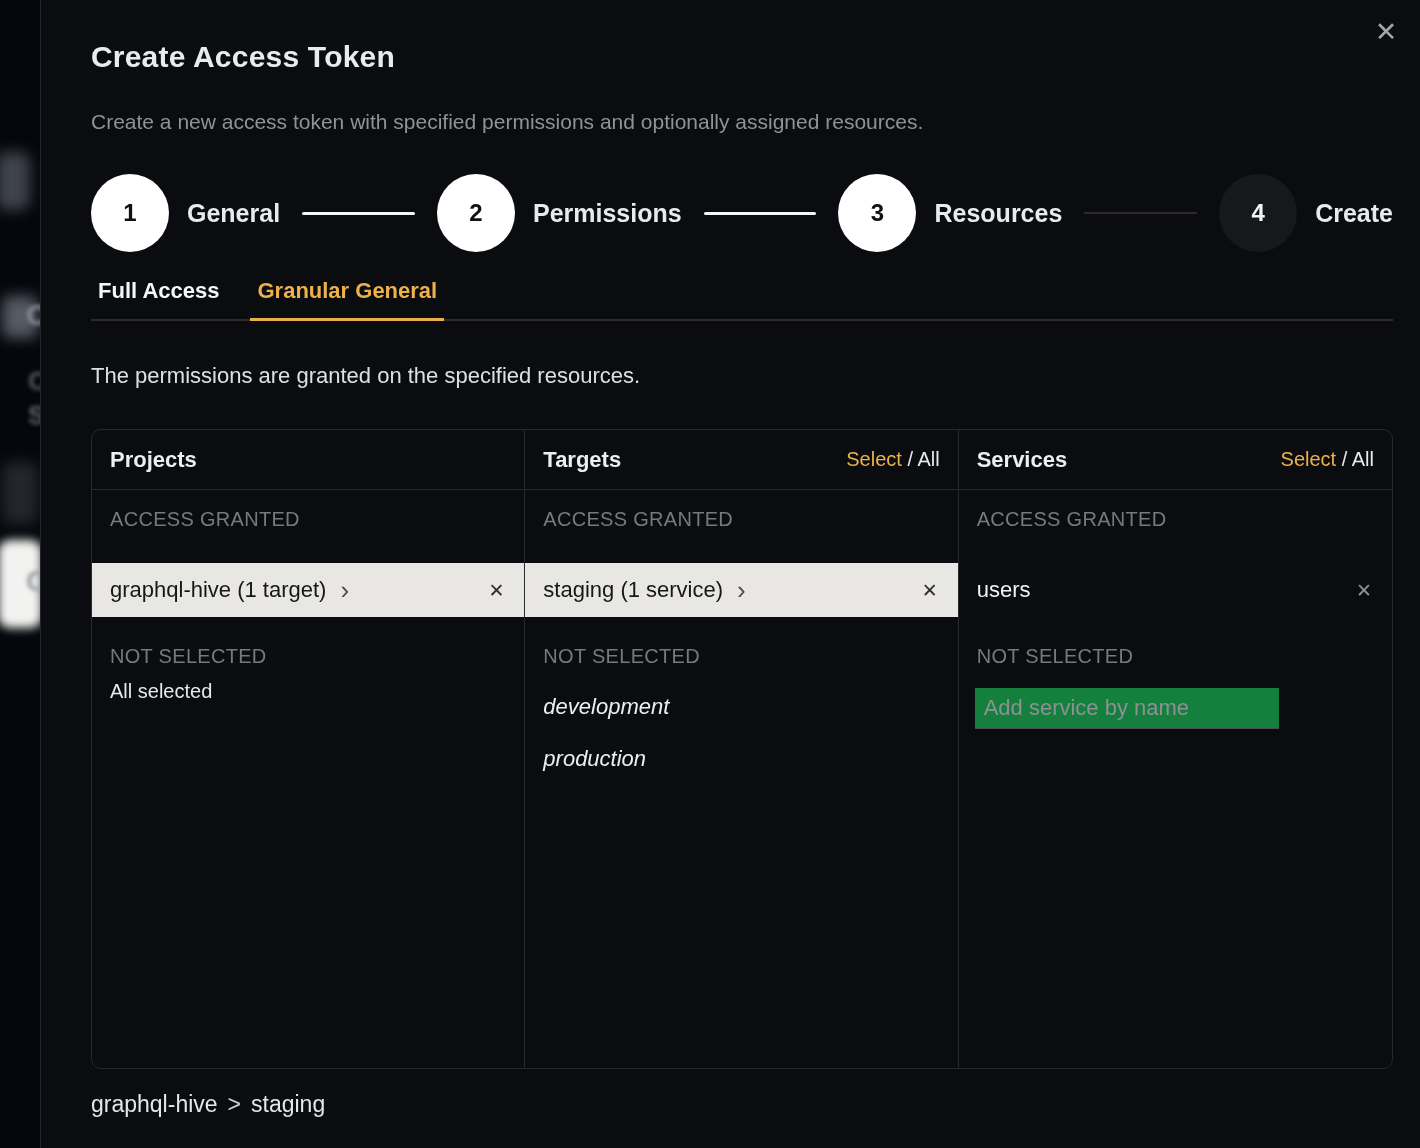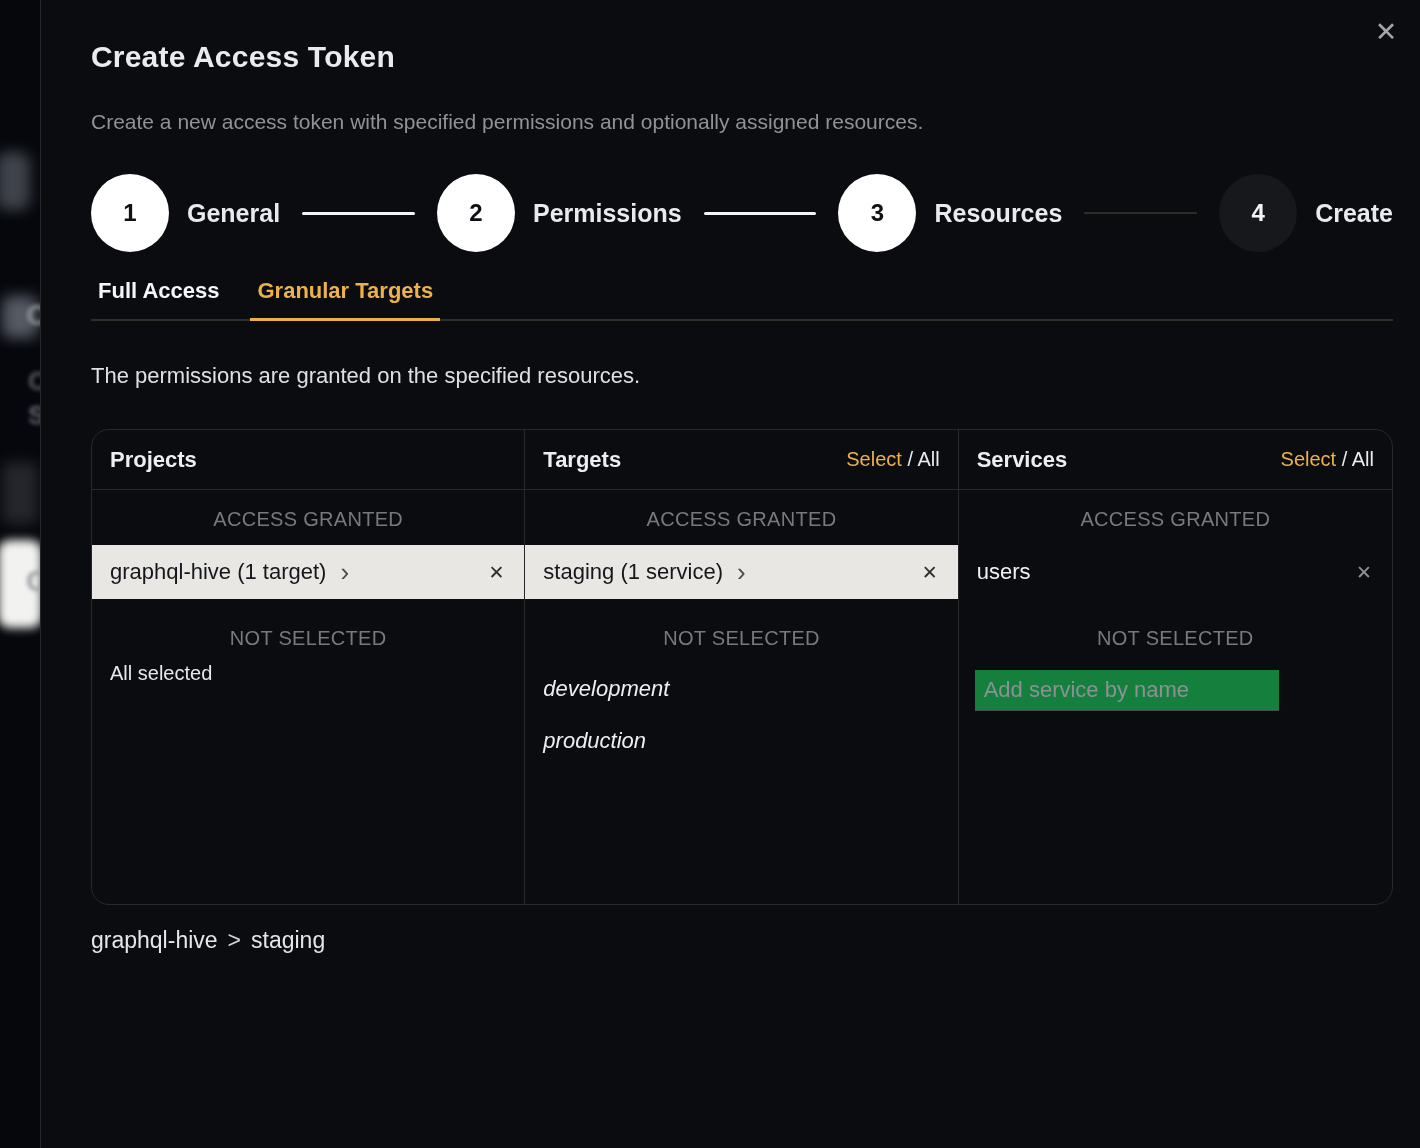--- a/index.html
+++ b/index.html
@@ -58,39 +58,39 @@
   
   .section-heading { margin-top: 48px; font-size: 21px; font-weight: 500; color: #d3d5d9; }
   .tabs { margin-top: 26px; display: flex; gap: 24px; border-bottom: 2px solid #2f2d29; width: 1302px; }
   .tab { font-size: 22px; font-weight: 600; padding: 0 7px 14px; cursor: pointer; margin-bottom: -2px; border-bottom: 3px solid transparent; }
   .tab.inactive { color: #f5f6f7; }
   .tab.active { color: #edb14a; border-bottom-color: #e9b04a; }
   .tab-description { margin-top: 42px; font-size: 22px; color: #dde0e3; }
 
   
   .resource-table {
-    margin-top: 40px; width: 1302px; height: 476px;
-    border: 1px solid #28292d; border-radius: 18px;
+    margin-top: 40px; width: 1302px; height: 640px;
+    border: 1px solid #28292d; border-radius: 10px;
     display: grid; grid-template-columns: 1fr 1fr 1fr;
     overflow: hidden;
   }
   .res-col { display: flex; flex-direction: column; border-right: 1px solid #28292d; }
   .res-col:last-child { border-right: none; }
   .col-header {
     height: 60px; flex: 0 0 60px; display: flex; align-items: center; justify-content: space-between;
     padding: 0 18px; border-bottom: 1px solid #28292d;
   }
   .col-title { font-size: 22px; font-weight: 700; color: #eceef0; }
   .select-all { font-size: 20px; white-space: nowrap; }
   .select-all .sel { color: #edb14a; cursor: pointer; }
   .select-all .sep { color: #e8eaed; }
   .select-all .all { color: #e8eaed; cursor: pointer; }
-  .group-label { margin: 18px 18px 0; font-size: 20px; color: #76797e; letter-spacing: .3px; text-align: center; }
+  .group-label { margin: 18px 18px 0; font-size: 20px; color: #76797e; letter-spacing: .3px; }
   .granted-row {
-    margin-top: 14px; height: 54px; flex: 0 0 54px;
+    margin-top: 32px; height: 54px; flex: 0 0 54px;
     display: flex; align-items: center; padding: 0 16px 0 18px;
     font-size: 22px; cursor: pointer;
   }
   .granted-row.selected { background: #e8e7e4; color: #16171a; }
   .granted-row.plain { background: transparent; color: #f0f2f4; }
   .row-chevron { font-size: 26px; margin-left: 14px; line-height: 1; }
   .granted-row.selected .row-chevron { color: #4a4c50; }
   .row-remove { margin-left: auto; font-size: 19px; background: none; border: none; cursor: pointer; padding: 4px; font-family: "Liberation Sans", sans-serif; }
   .granted-row.selected .row-remove { color: #2f3135; }
   .granted-row.plain .row-remove { color: #8c8f94; }
@@ -149,21 +149,21 @@
     <div class="connector todo"></div>
     <div class="step">
       <div class="step-circle dim">4</div>
       <div class="step-label">Create</div>
     </div>
   </div>
 
 
   <div class="tabs">
     <div class="tab inactive">Full Access</div>
-    <div class="tab active">Granular Targets</div>
+    <div class="tab active">Granular General</div>
   </div>
 
   <p class="tab-description">The permissions are granted on the specified resources.</p>
 
   <div class="resource-table">
 
     <div class="res-col">
       <div class="col-header">
         <span class="col-title">Projects</span>
       </div>

